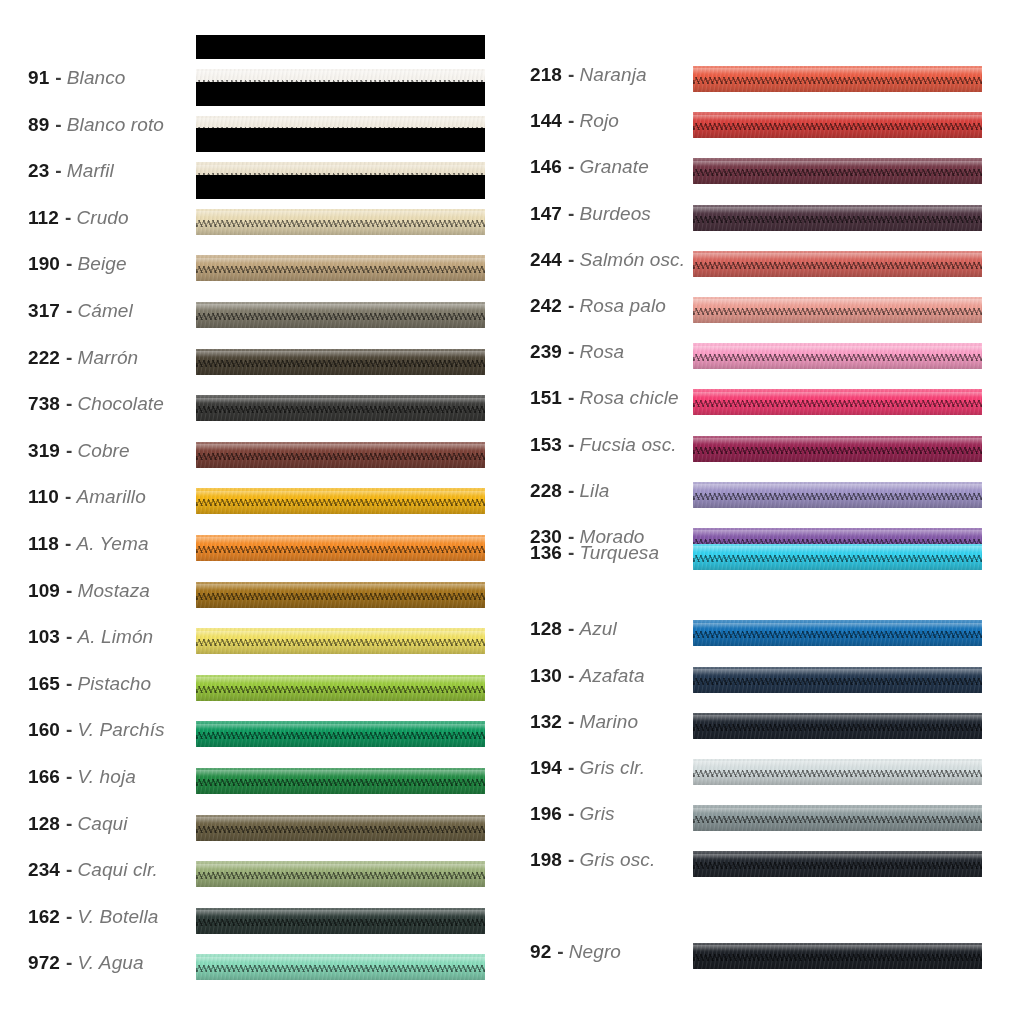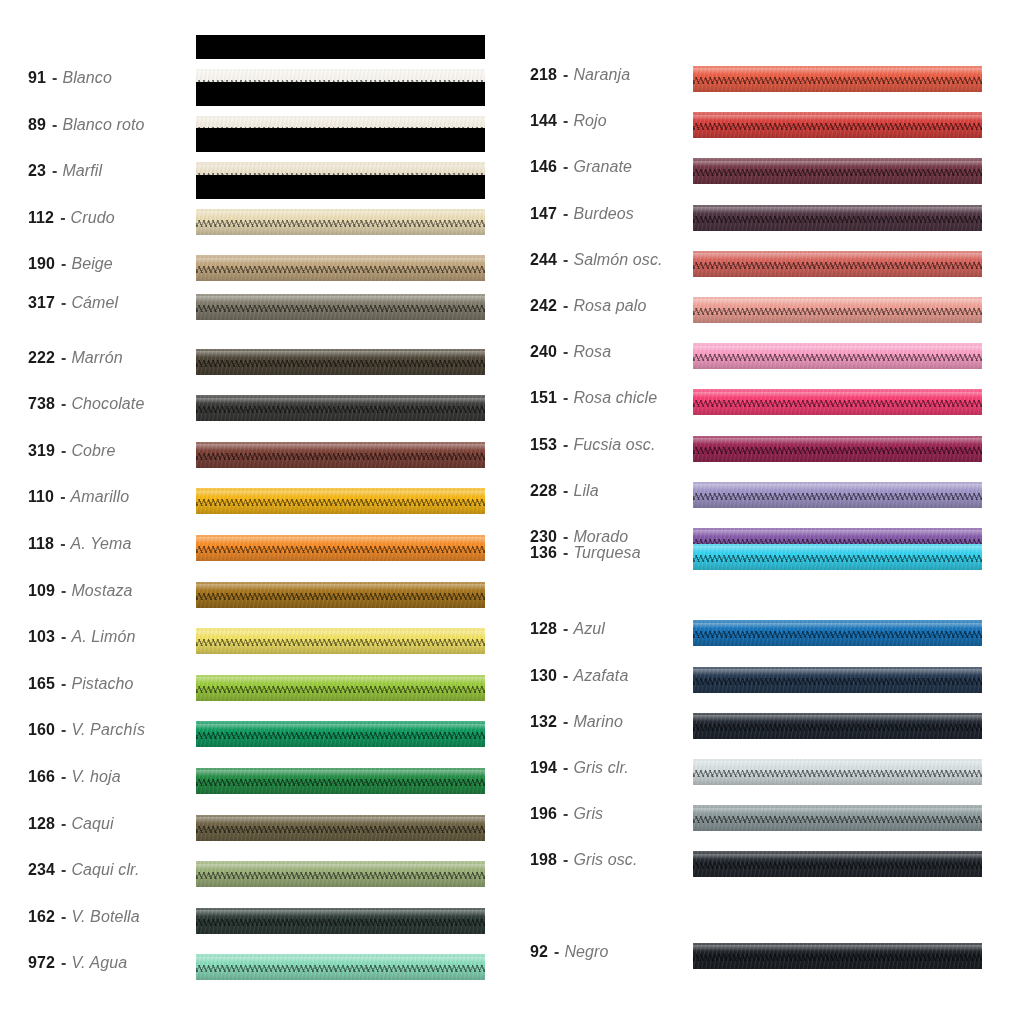--- a/index.html
+++ b/index.html
@@ -37,21 +37,21 @@
   }
 
   .label {
     position: absolute;
     left: 0;
     top: 0;
     height: 46px;
     display: flex;
     align-items: center;
     white-space: nowrap;
-    font-size: 16px;
+    font-size: 19px;
     letter-spacing: 0.1px;
     text-align: right;
   }
   .column.left  .label { left: 28px; }
   .column.right .label { left: 18px; }
 
   .code {
     font-weight: bold;
     color: #1a1a1a;
     font-style: normal;
@@ -230,21 +230,21 @@
         </div>
         <div class="swatch">
           <div class="cord">
             <div class="body" style="background: rgb(194, 167, 126);"></div>
             <div class="weave"></div>
             <div class="hilite"></div>
             <div class="seam"></div>
           </div>
         </div>
       </div>
-      <div class="row" style="top: 280px; padding-left: 20px;">
+      <div class="row" style="top: 288px; padding-left: 20px;">
         <div class="label">
           <span class="code">317</span>
           <span class="dash">-</span>
           <span class="cname">Cámel</span>
         </div>
         <div class="swatch">
           <div class="cord">
             <div class="body" style="background: rgb(127, 122, 106);"></div>
             <div class="weave"></div>
             <div class="hilite"></div>
@@ -549,21 +549,21 @@
           <div class="cord">
             <div class="body" style="background: rgb(239, 160, 149);"></div>
             <div class="weave"></div>
             <div class="hilite"></div>
             <div class="seam"></div>
           </div>
         </div>
       </div>
       <div class="row" style="top: 329.2px;">
         <div class="label">
-          <span class="code">240</span>
+          <span class="code">239</span>
           <span class="dash">-</span>
           <span class="cname">Rosa</span>
         </div>
         <div class="swatch">
           <div class="cord">
             <div class="body" style="background: rgb(251, 159, 199);"></div>
             <div class="weave"></div>
             <div class="hilite"></div>
             <div class="seam"></div>
           </div>

